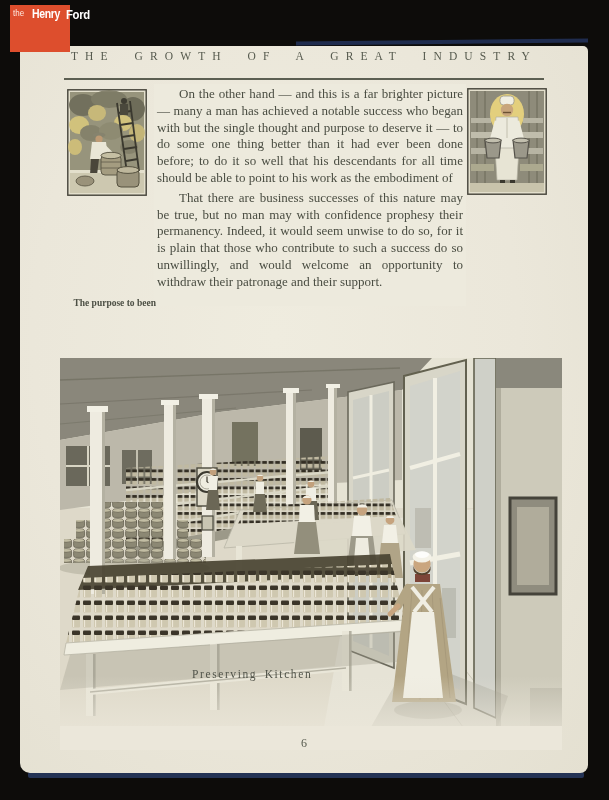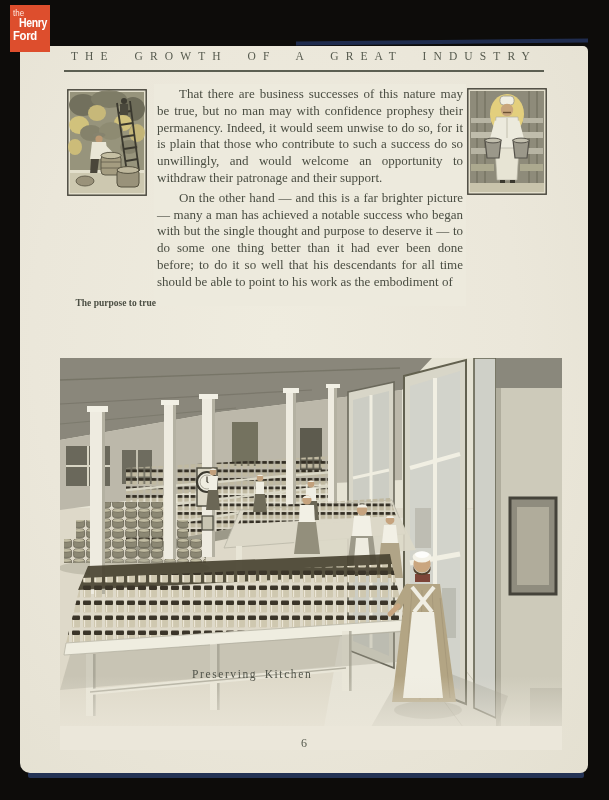--- a/index.html
+++ b/index.html
@@ -13,35 +13,35 @@
          height: 6px; background: #24335527; background: #243355; border-radius: 2px; }
   .book-edge-top { position: absolute; left: 296px; top: 40px; width: 292px;
          height: 4px; background: #1f2c4e; transform: rotate(-0.6deg); }
 
   
   .page { position: absolute; left: 20px; top: 46px; width: 568px; height: 727px;
           background: radial-gradient(ellipse at 45% 40%, #efecdf 0%, #ebe7da 55%, #e4e0d1 100%);
           border-radius: 3px 5px 8px 10px; }
 
   
-  .logo { position: absolute; left: 10px; top: 5px; width: 40px; height: 47px;
+  .logo { position: absolute; left: 10px; top: 5px; width: 60px; height: 47px;
           background: #dd4e2d; color: #fff; z-index: 5;
           font-family: "Liberation Sans", "DejaVu Sans", sans-serif;
-          display: flex; flex-direction: column; padding: 3px 0 16px 3px;
+          display: flex; padding: 3px 0 16px 3px;
           transform-origin: top left; }
   .logo span { display: block; transform: scaleX(0.84); transform-origin: left; }
   .logo .l-the   { font-size: 9.5px; font-weight: 400; line-height: 9px; letter-spacing: 0; color: #ffe9e0; }
   .logo .l-henry { font-size: 12.5px; font-weight: 700; line-height: 12px; margin-left: 6px; letter-spacing: -0.4px; }
   .logo .l-ford  { font-size: 13.5px; font-weight: 700; line-height: 13px; letter-spacing: -0.4px; }
 
   
   .running-head { position: absolute; left: 44px; top: 4px; width: 480px;
           text-align: center; font-size: 11.5px; color: #565a4e;
           letter-spacing: 0.62em; word-spacing: 0.85em;
-          padding-bottom: 8px; border-bottom: 2px solid #5c5f52; }
+          padding-bottom: 16px; border-bottom: 2px solid #5c5f52; }
 
   
   .vignette { position: absolute; width: 80px; height: 107px; z-index: 2; }
   .vignette.vl { left: 47px; top: 43px; }
   .vignette.vr { left: 447px; top: 42px; }
   .vignette svg { width: 100%; height: 100%; display: block; }
 
   
   .text-block { position: absolute; left: 134px; top: 38px; width: 312px;
           background: #edeadd; padding: 2px 3px 12px 3px; z-index: 3;
@@ -394,25 +394,25 @@
           <ellipse cx="362" cy="199" rx="9.4" ry="5.6" fill="#f4f2e8"></ellipse>
           <ellipse cx="362" cy="196.6" rx="7" ry="3.4" fill="#ffffff" opacity="0.8"></ellipse>
         </g>
 
         <rect x="0" y="318" width="502" height="74" fill="url(#fadeB)"></rect>
         <rect x="0" y="368" width="502" height="24" fill="#ebe7da"></rect>
       </svg>
     </div>
 
     <div class="text-block">
+      <p class="indent">On the other hand — and this is a far brighter picture — many a man has achieved a notable success who began with but the single thought and purpose to deserve it — to do some one thing better than it had ever been done before; to do it so well that his descendants for all time should be able to point to his work as the embodiment of</p>
       <p class="indent">That there are business successes of this nature may be true, but no man may with confidence prophesy their permanency.  Indeed, it would seem unwise to do so, for it is plain that those who contribute to such a success do so unwillingly, and would welcome an opportunity to withdraw their patronage and their support.</p>
-      <p class="indent">On the other hand — and this is a far brighter picture — many a man has achieved a notable success who began with but the single thought and purpose to deserve it — to do some one thing better than it had ever been done before; to do it so well that his descendants for all time should be able to point to his work as the embodiment of</p>
     </div>
 
-    <div class="margin-note">The purpose to true</div>
+    <div class="margin-note">The purpose to been</div>
 
     <div class="caption">Preserving Kitchen</div>
 
     <div class="folio">6</div>
   </div>
 
   <div class="logo">
     <span class="l-the">the</span>
     <span class="l-henry">Henry</span>
     <span class="l-ford">Ford</span>

